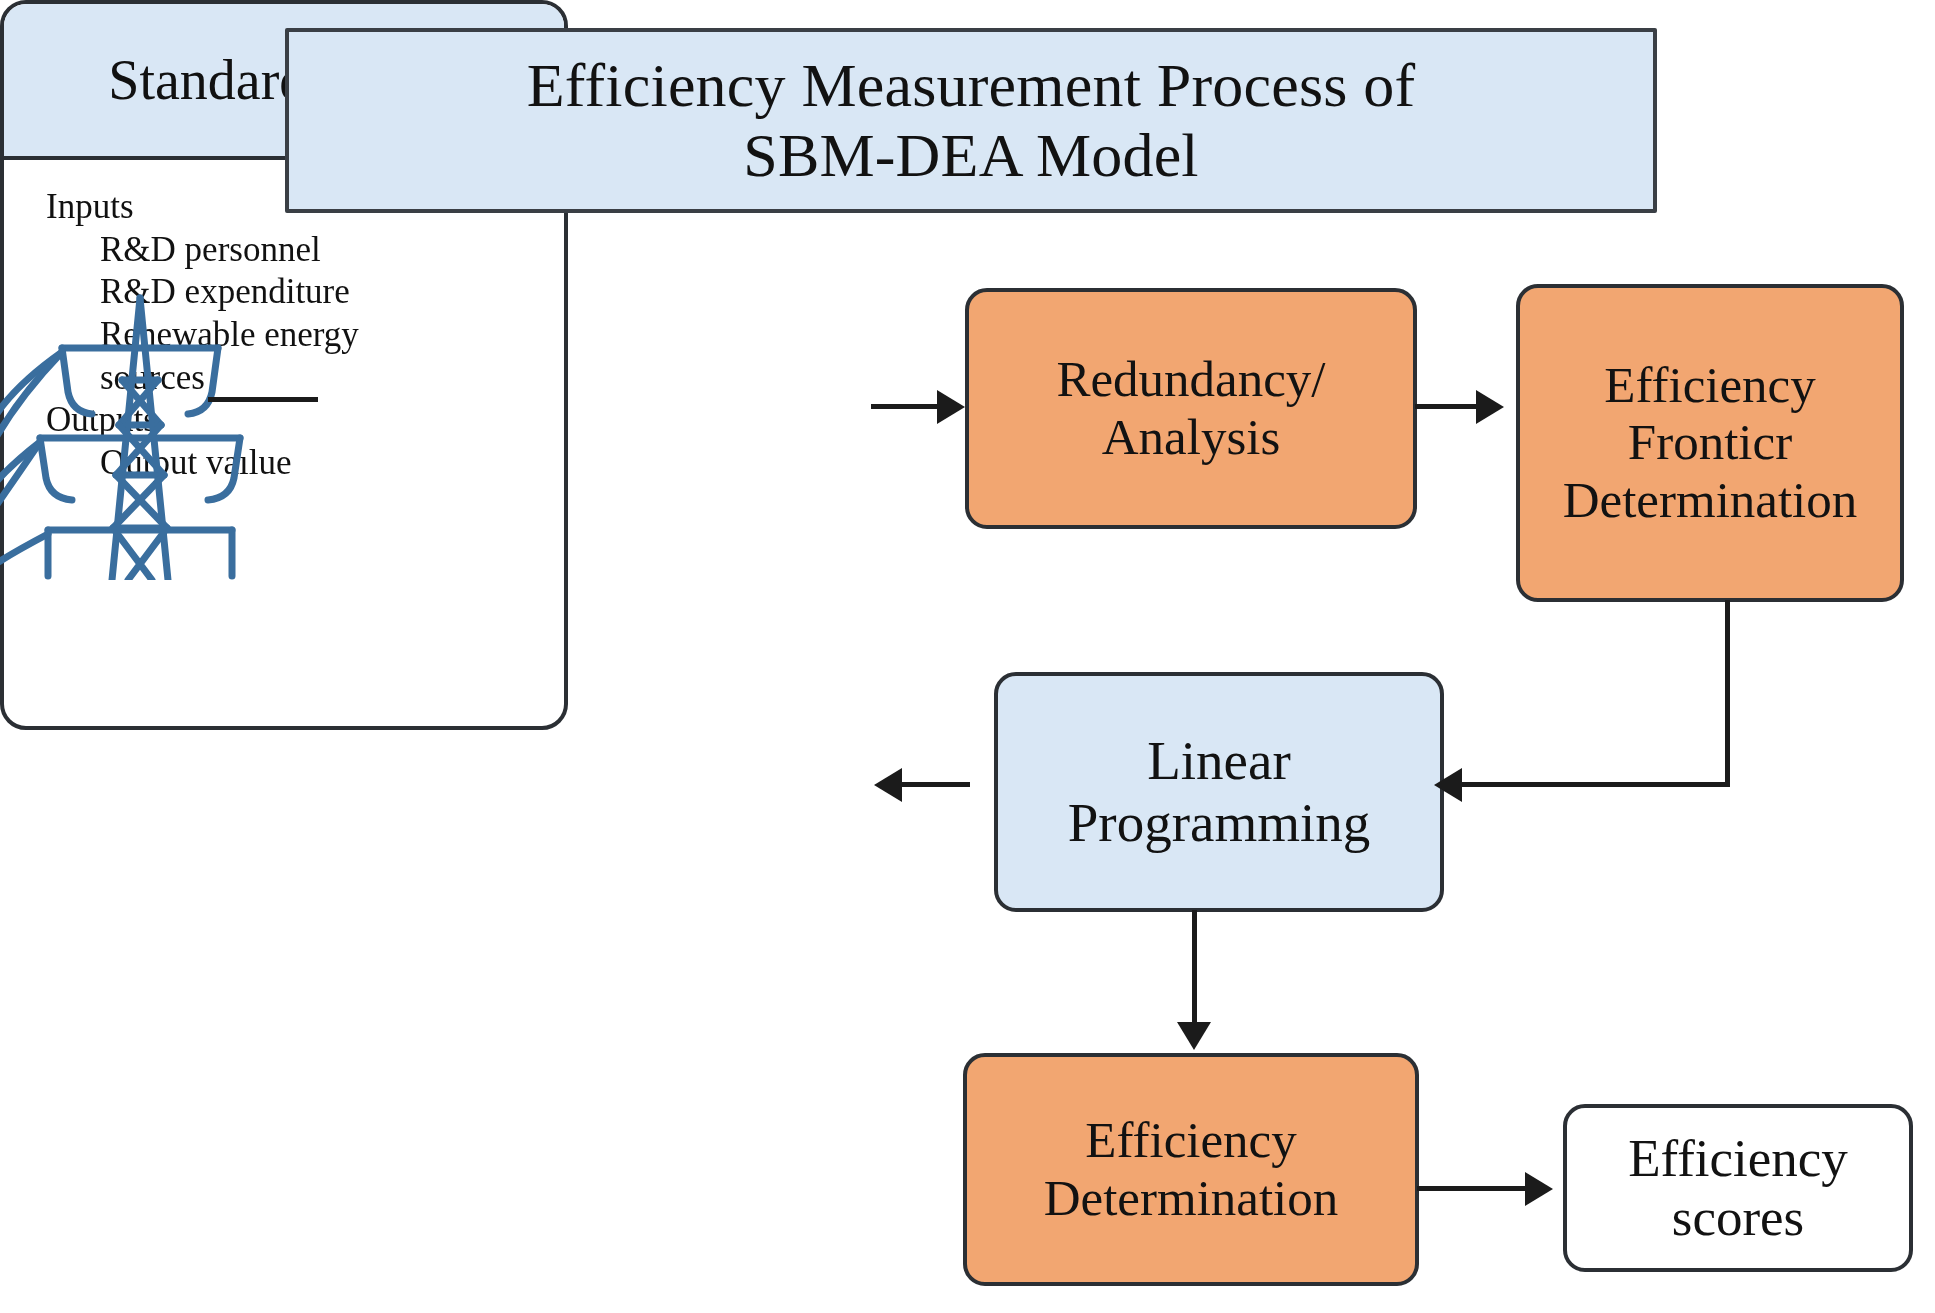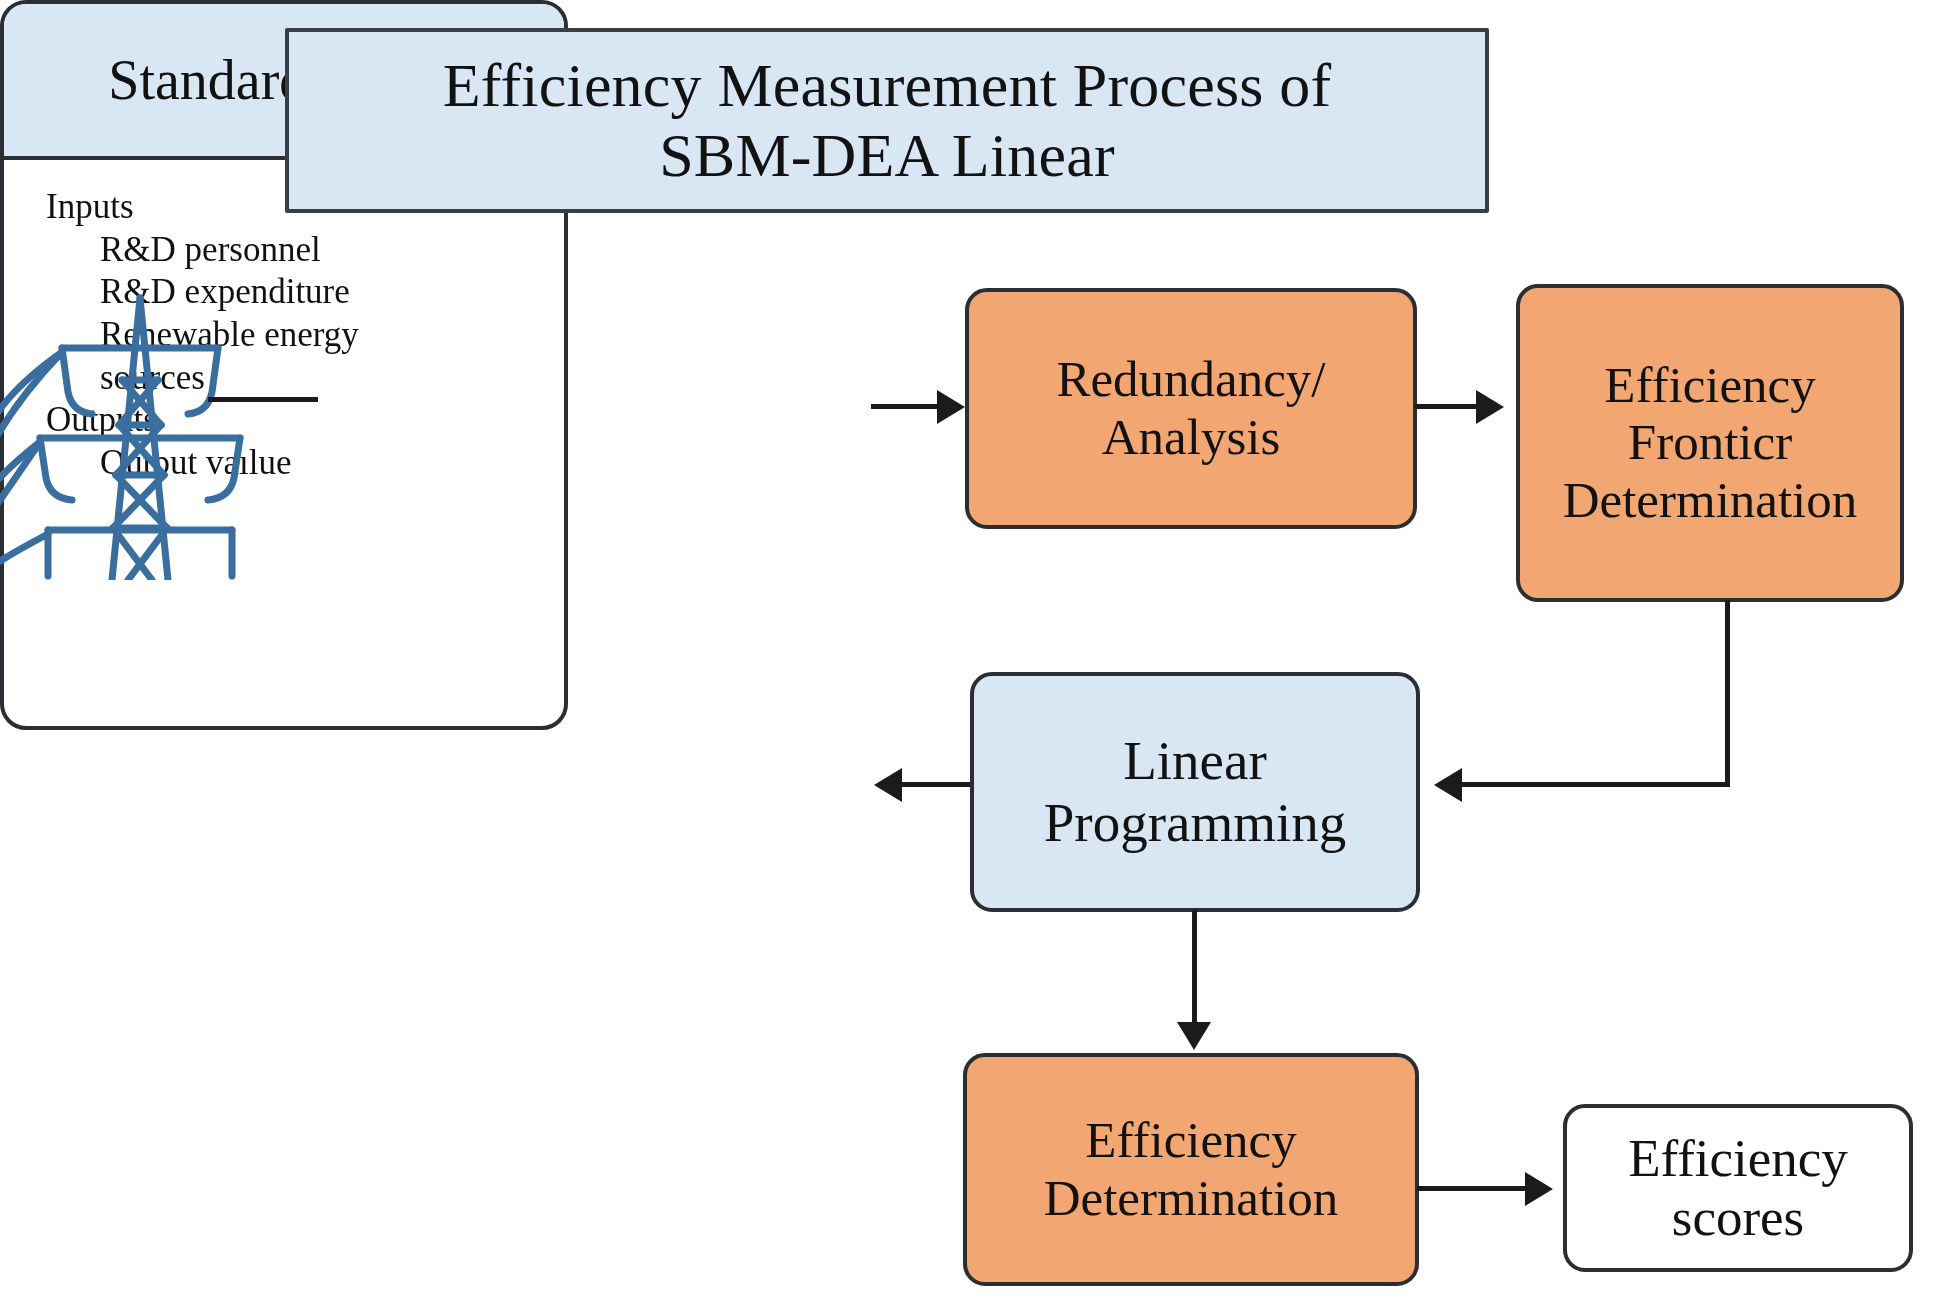--- a/index.html
+++ b/index.html
@@ -20,21 +20,21 @@
     display:flex;
     flex-direction:column;
     align-items:center;
     justify-content:center;
     text-align:center;
     line-height:1.12;
     color:#121212;
   }
   
   #title-banner{
-    left:285px; top:28px; width:1204px; height:185px;
+    left:285px; top:28px; width:1372px; height:185px;
     background:#d9e7f5;
     border:4px solid #3a3f45;
     border-radius:2px;
     font-size:62px;
     letter-spacing:.2px;
   }
   #title-banner .tline{display:block;}
 
   
   #standardization-box{
@@ -66,20 +66,21 @@
   
   .orange{
     background:#f2a671;
     border:4px solid #2b2f34;
     border-radius:22px;
   }
   .blue{
     background:#d9e7f5;
     border:4px solid #2b2f34;
     border-radius:22px;
+    margin-left:24px;
   }
   .plain{
     background:#ffffff;
     border:4px solid #2b2f34;
     border-radius:22px;
   }
   #redundancy-box{ left:965px; top:288px; width:452px; height:241px; font-size:51px;}
   #frontier-determination-box{ left:1516px; top:284px; width:388px; height:318px; font-size:51px;}
   #linear-programming-box{ left:970px; top:672px; width:450px; height:240px; font-size:55px;}
   #frontier-affilation-box{ left:963px; top:1053px; width:456px; height:233px; font-size:51px;}
@@ -116,21 +117,21 @@
     left:0px; top:280px; width:280px; height:300px;
   }
 </style>
 </head>
 <body>
 
 <div id="canvas">
 
   <div class="node" id="title-banner">
     <span class="tline">Efficiency Measurement Process of</span>
-    <span class="tline">SBM-DEA Linear</span>
+    <span class="tline">SBM-DEA Model</span>
   </div>
 
   <div id="tower-icon">
     <svg viewBox="0 0 280 300" width="280" height="300" aria-hidden="true">
       <g fill="none" stroke="#3a6e9e" stroke-width="7" stroke-linecap="round" stroke-linejoin="round">
 
         <path d="M140 18 L112 300"></path>
         <path d="M140 18 L168 300"></path>
 
         <path d="M122 100 L158 100"></path>

